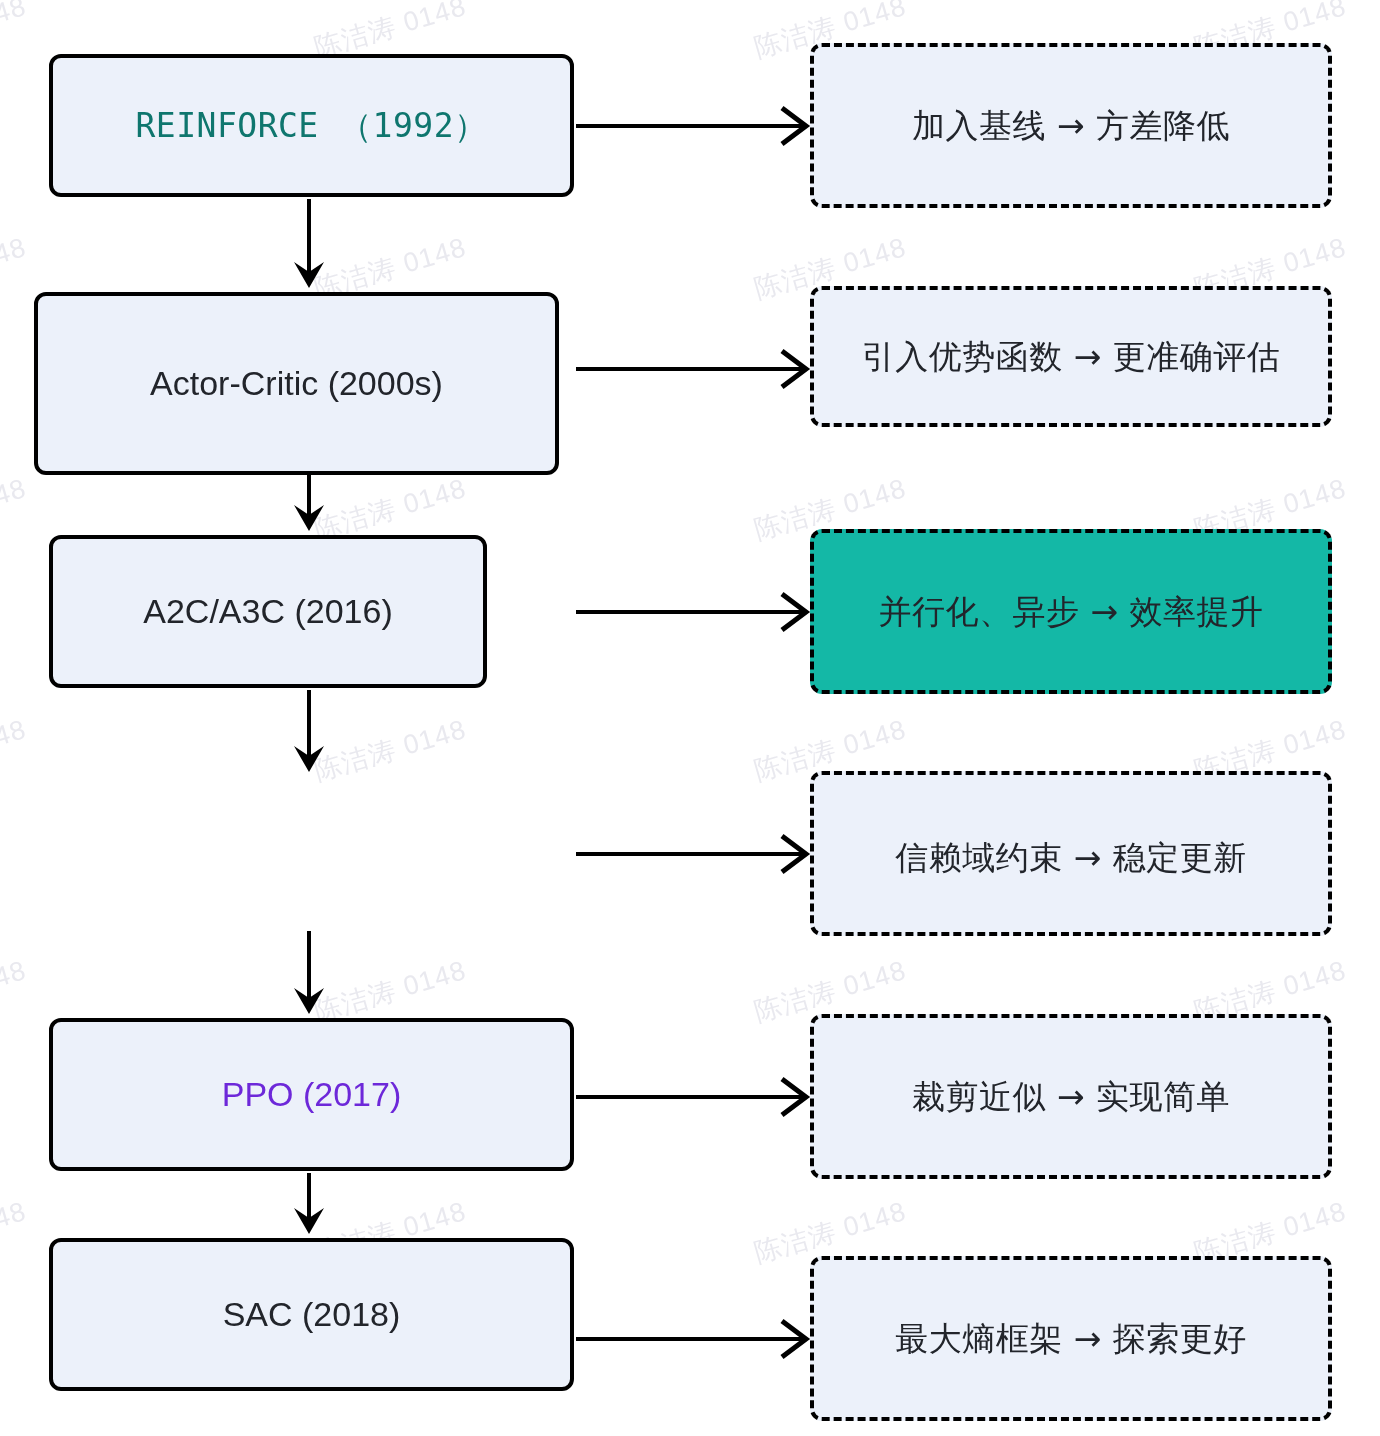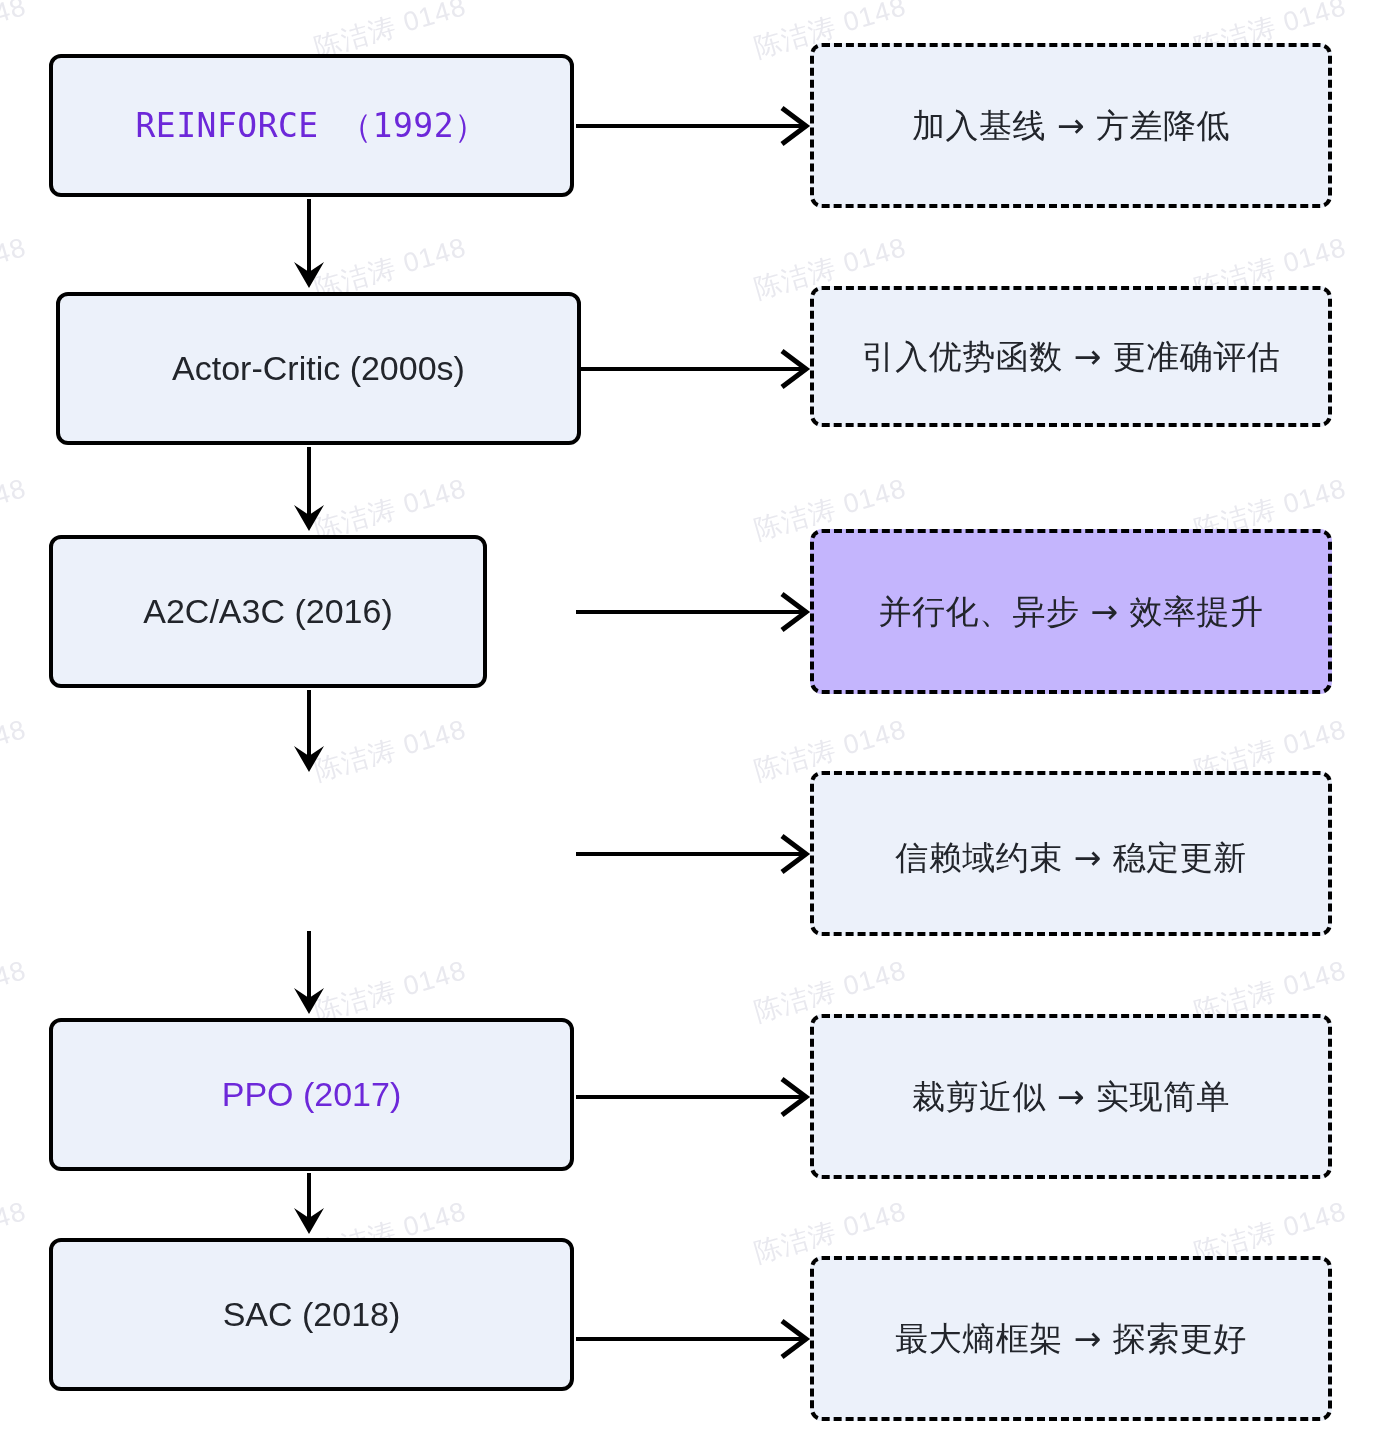--- a/index.html
+++ b/index.html
@@ -196,41 +196,41 @@
         <polyline points="782,1079 806,1097 782,1115" class="conn-head-open"></polyline>
       </g>
       <g>
         <line x1="576" y1="1339" x2="804" y2="1339" class="conn-line"></line>
         <polyline points="782,1321 806,1339 782,1357" class="conn-head-open"></polyline>
       </g>
     </svg>
 
   <div id="diagram-layer">
       <div class="node node-solid" style="left: 49px; top: 54px; width: 525px; height: 143px; background: rgb(236, 241, 250); border-color: rgb(0, 0, 0);">
-        <span class="node-label label-mono" style="color: #6d28d9; text-align: right;">REINFORCE （1992）</span>
-      </div>
-      <div class="node node-solid" style="left: 56px; top: 292px; width: 525px; height: 153px; background: rgb(236, 241, 250); border-color: rgb(0, 0, 0);">
+        <span class="node-label label-mono" style="color: #0f766e; text-align: right;">REINFORCE （1992）</span>
+      </div>
+      <div class="node node-solid" style="left: 34px; top: 292px; width: 525px; height: 183px; background: rgb(236, 241, 250); border-color: rgb(0, 0, 0);">
         <span class="node-label label-latin" style="color: rgb(34, 37, 43);">Actor-Critic (2000s)</span>
       </div>
       <div class="node node-solid" style="left: 49px; top: 535px; width: 438px; height: 153px; background: rgb(236, 241, 250); border-color: rgb(0, 0, 0);">
         <span class="node-label label-latin" style="color: rgb(34, 37, 43);">A2C/A3C (2016)</span>
       </div>
       <div class="node node-solid" style="left: 49px; top: 1018px; width: 525px; height: 153px; background: rgb(236, 241, 250); border-color: rgb(0, 0, 0);">
         <span class="node-label label-latin" style="color: #6d28d9;">PPO (2017)</span>
       </div>
       <div class="node node-solid" style="left: 49px; top: 1238px; width: 525px; height: 153px; background: rgb(236, 241, 250); border-color: rgb(0, 0, 0);">
         <span class="node-label label-latin" style="color: rgb(34, 37, 43);">SAC (2018)</span>
       </div>
       <div class="node node-dashed" style="left: 810px; top: 43px; width: 522px; height: 165px; background: rgb(236, 241, 250); border-color: rgb(0, 0, 0);">
         <span class="node-label label-cjk" style="color: rgb(34, 37, 43);">加入基线 → 方差降低</span>
       </div>
       <div class="node node-dashed" style="left: 810px; top: 286px; width: 522px; height: 141px; background: rgb(236, 241, 250); border-color: rgb(0, 0, 0);">
         <span class="node-label label-cjk" style="color: rgb(34, 37, 43);">引入优势函数 → 更准确评估</span>
       </div>
-      <div class="node node-dashed" style="left: 810px; top: 529px; width: 522px; height: 165px; background: #c4b5fd; border-color: rgb(0, 0, 0);">
+      <div class="node node-dashed" style="left: 810px; top: 529px; width: 522px; height: 165px; background: #14b8a6; border-color: rgb(0, 0, 0);">
         <span class="node-label label-cjk" style="color: rgb(34, 37, 43);">并行化、异步 → 效率提升</span>
       </div>
       <div class="node node-dashed" style="left: 810px; top: 771px; width: 522px; height: 165px; background: rgb(236, 241, 250); border-color: rgb(0, 0, 0);">
         <span class="node-label label-cjk" style="color: rgb(34, 37, 43); margin-top: 9px;">信赖域约束 → 稳定更新</span>
       </div>
       <div class="node node-dashed" style="left: 810px; top: 1014px; width: 522px; height: 165px; background: rgb(236, 241, 250); border-color: rgb(0, 0, 0);">
         <span class="node-label label-cjk" style="color: rgb(34, 37, 43);">裁剪近似 → 实现简单</span>
       </div>
       <div class="node node-dashed" style="left: 810px; top: 1256px; width: 522px; height: 165px; background: rgb(236, 241, 250); border-color: rgb(0, 0, 0);">
         <span class="node-label label-cjk" style="color: rgb(34, 37, 43);">最大熵框架 → 探索更好</span>

